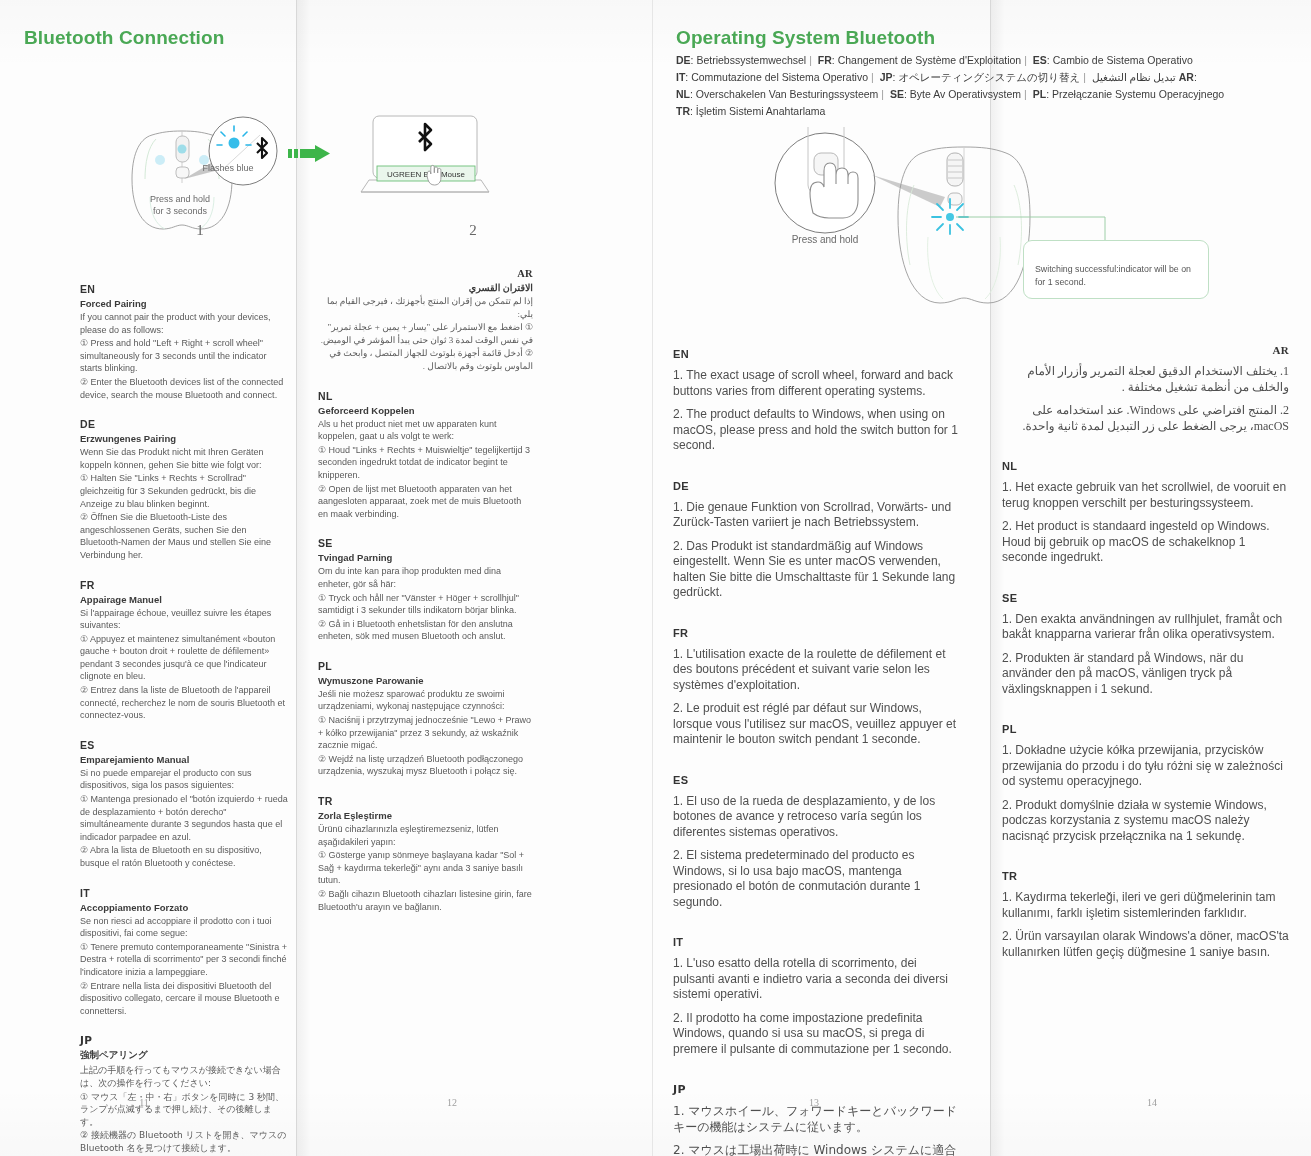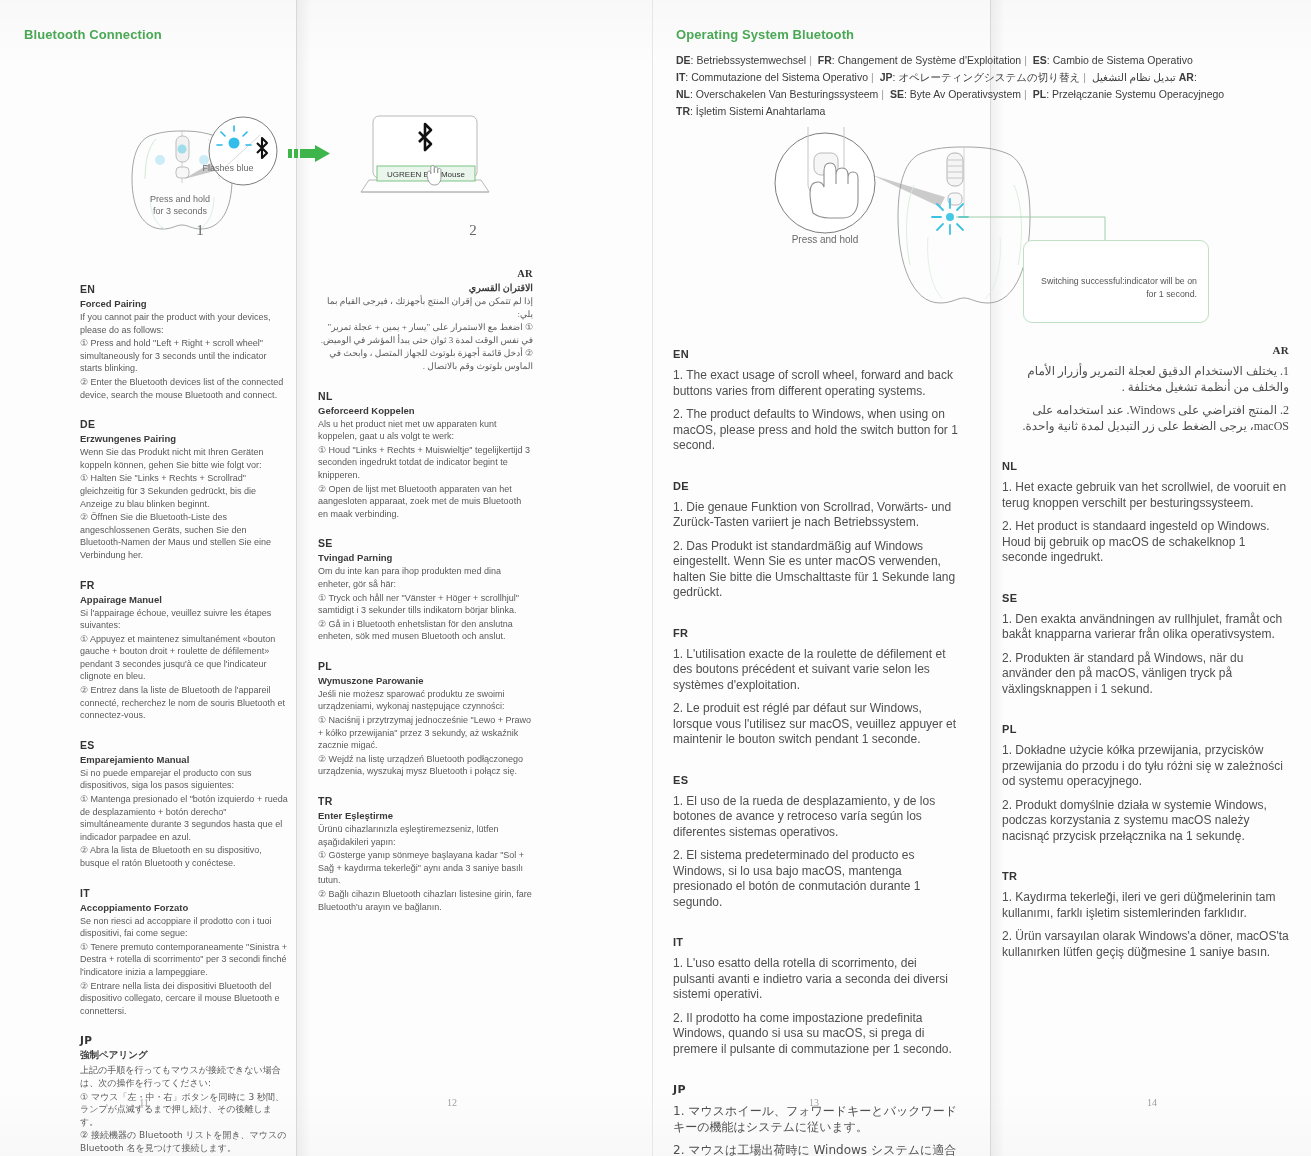--- a/index.html
+++ b/index.html
@@ -23,21 +23,21 @@
   .gutter.g2{left:652px;background:#e6e6e6;}
   .gutter.g3{left:990px;}
   .gutter-shade{position:absolute;top:0;bottom:0;width:14px;
      background:linear-gradient(90deg, rgba(0,0,0,0.05), rgba(0,0,0,0));}
   .gutter-shade.s1{left:297px;}
   .gutter-shade.s3{left:991px;}
 
   h1.title{
     position:absolute;
     margin:0;
-    font-size:13px;
+    font-size:19px;
     font-weight:bold;
     color:#4aa855;
     letter-spacing:0.1px;
   }
   #title-left{left:24px;top:27px;}
   #title-right{left:676px;top:27px;}
 
   .subtitle{
     position:absolute;
     left:676px;top:52px;width:560px;
@@ -99,24 +99,23 @@
     font-family:"Liberation Serif",serif;
   }
   #step-1{left:185px;top:222px;}
   #step-2{left:458px;top:222px;}
 
   .arrow{position:absolute;left:288px;top:143px;}
 
   .callout{
     position:absolute;left:1023px;top:240px;width:162px;
     border:1px solid #bfe0c5;border-radius:9px;
-    padding:21px 11px;
+    padding:9px 11px;
     font-size:8.8px;line-height:13px;color:#555;
     background:#fff;
-    text-align:right;
   }
 
   .pagenum{
     position:absolute;bottom:48px;
     font-size:10px;color:#9e9e9e;text-align:center;width:40px;
     font-family:"Liberation Serif",serif;
   }
   #pn-11{left:124px;}
   #pn-12{left:432px;}
   #pn-13{left:794px;}
@@ -268,21 +267,21 @@
     </div>
     <div class="block">
       <div class="code">PL</div>
       <div class="sub">Wymuszone Parowanie</div>
       <p class="faded">Jeśli nie możesz sparować produktu ze swoimi urządzeniami, wykonaj następujące czynności:</p>
       <p class="faded">① Naciśnij i przytrzymaj jednocześnie "Lewo + Prawo + kółko przewijania" przez 3 sekundy, aż wskaźnik zacznie migać.</p>
       <p class="faded">② Wejdź na listę urządzeń Bluetooth podłączonego urządzenia, wyszukaj mysz Bluetooth i połącz się.</p>
     </div>
     <div class="block">
       <div class="code">TR</div>
-      <div class="sub">Enter Eşleştirme</div>
+      <div class="sub">Zorla Eşleştirme</div>
       <p class="faded2">Ürünü cihazlarınızla eşleştiremezseniz, lütfen aşağıdakileri yapın:</p>
       <p class="faded2">① Gösterge yanıp sönmeye başlayana kadar "Sol + Sağ + kaydırma tekerleği" aynı anda 3 saniye basılı tutun.</p>
       <p class="faded2">② Bağlı cihazın Bluetooth cihazları listesine girin, fare Bluetooth'u arayın ve bağlanın.</p>
     </div>
   </div>
 
   <h1 class="title" id="title-right">Operating System Bluetooth</h1>
 
   <div class="subtitle">
     <span class="lang">DE</span>:

